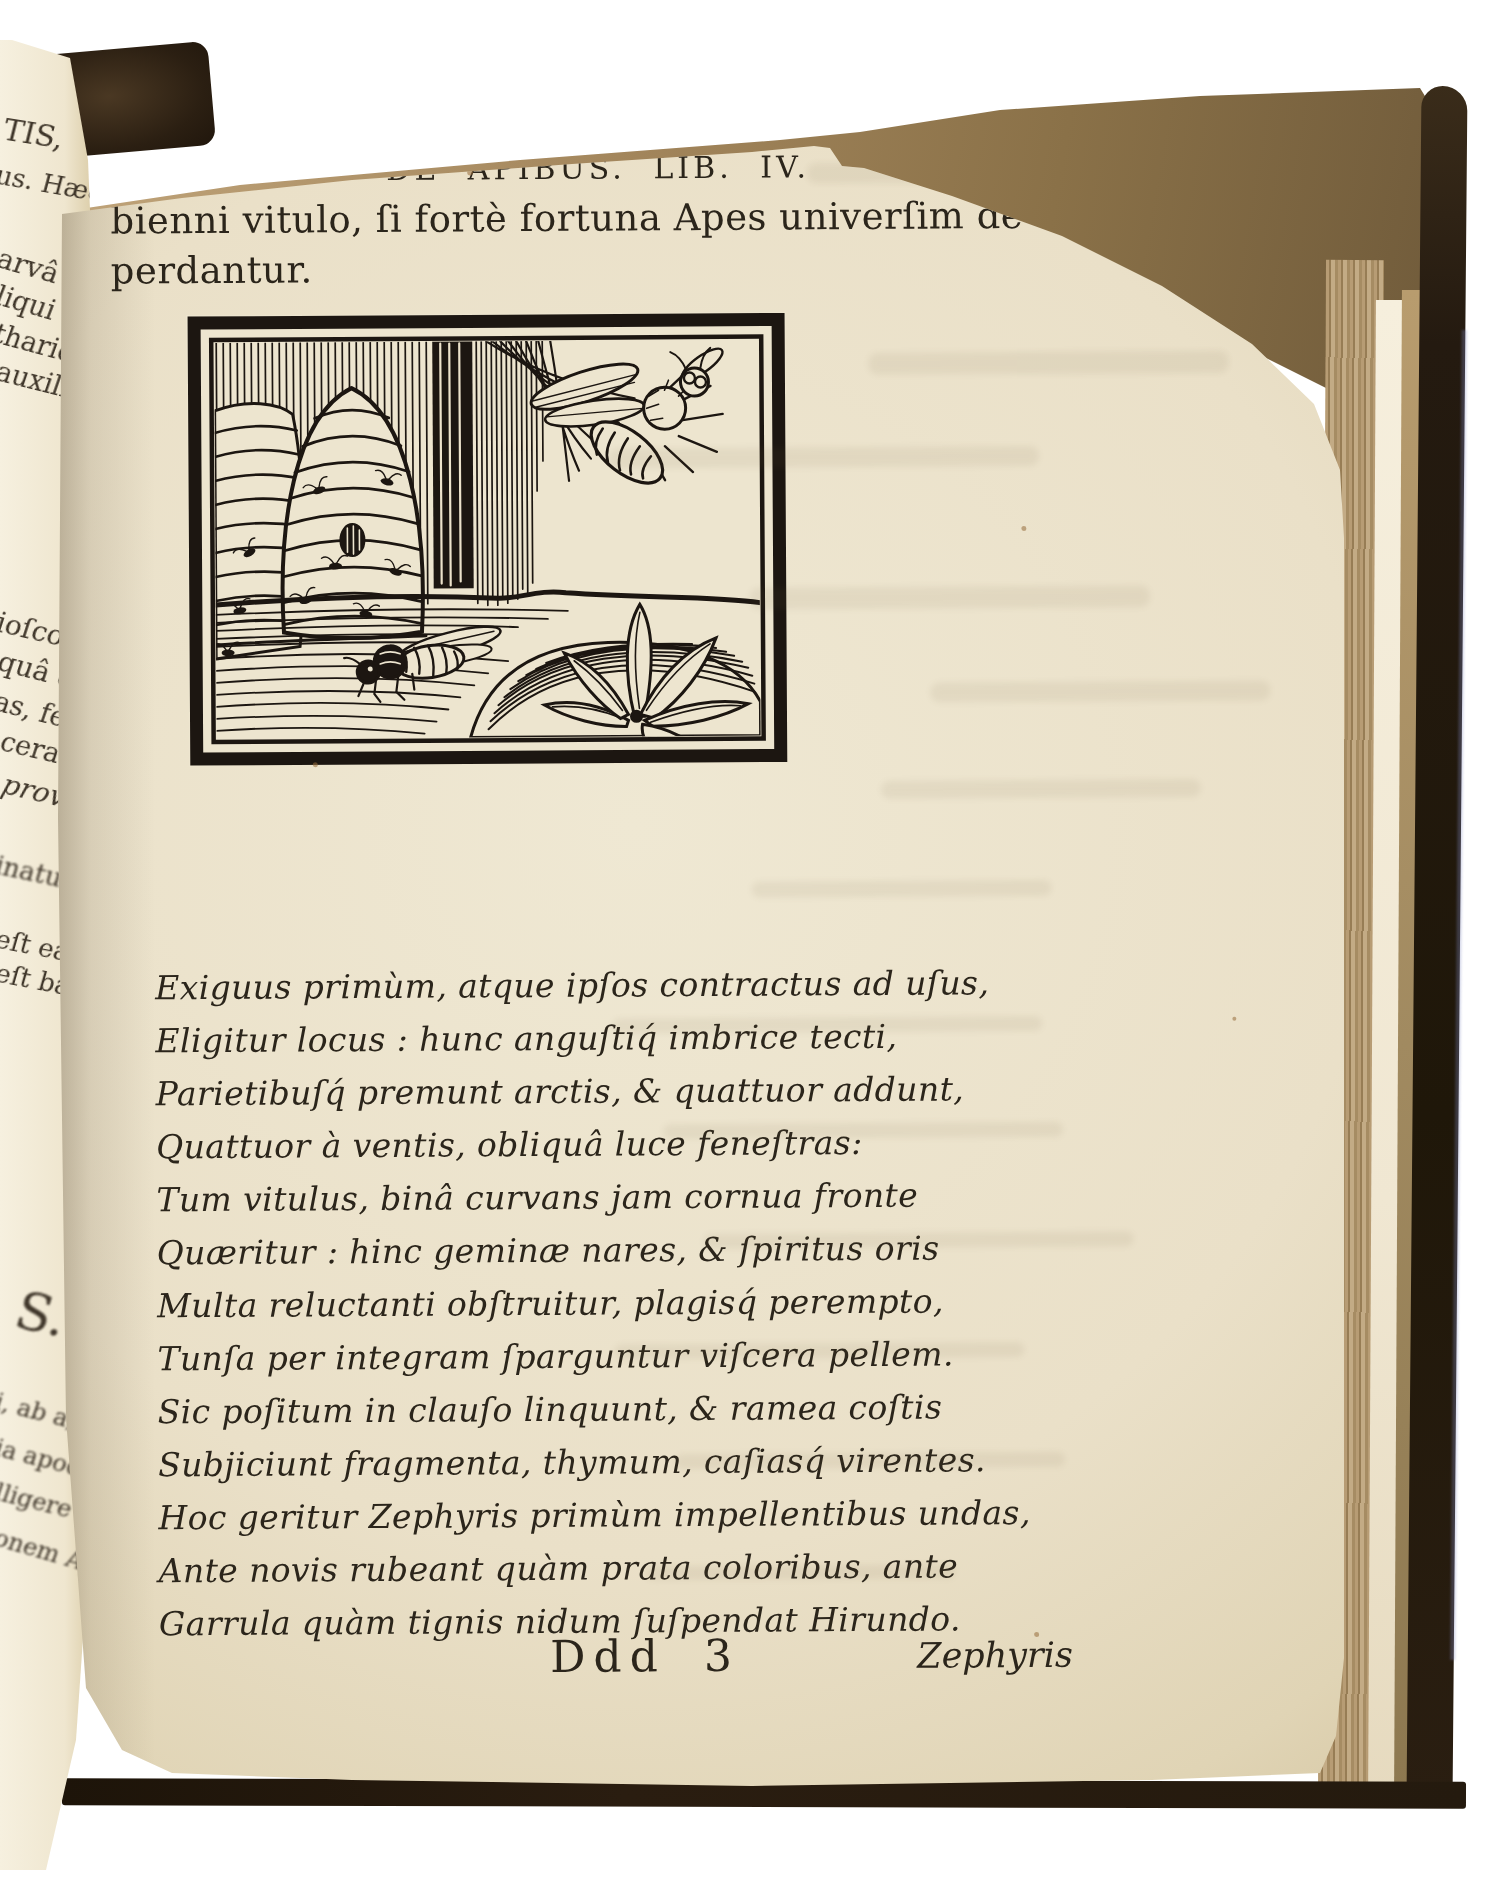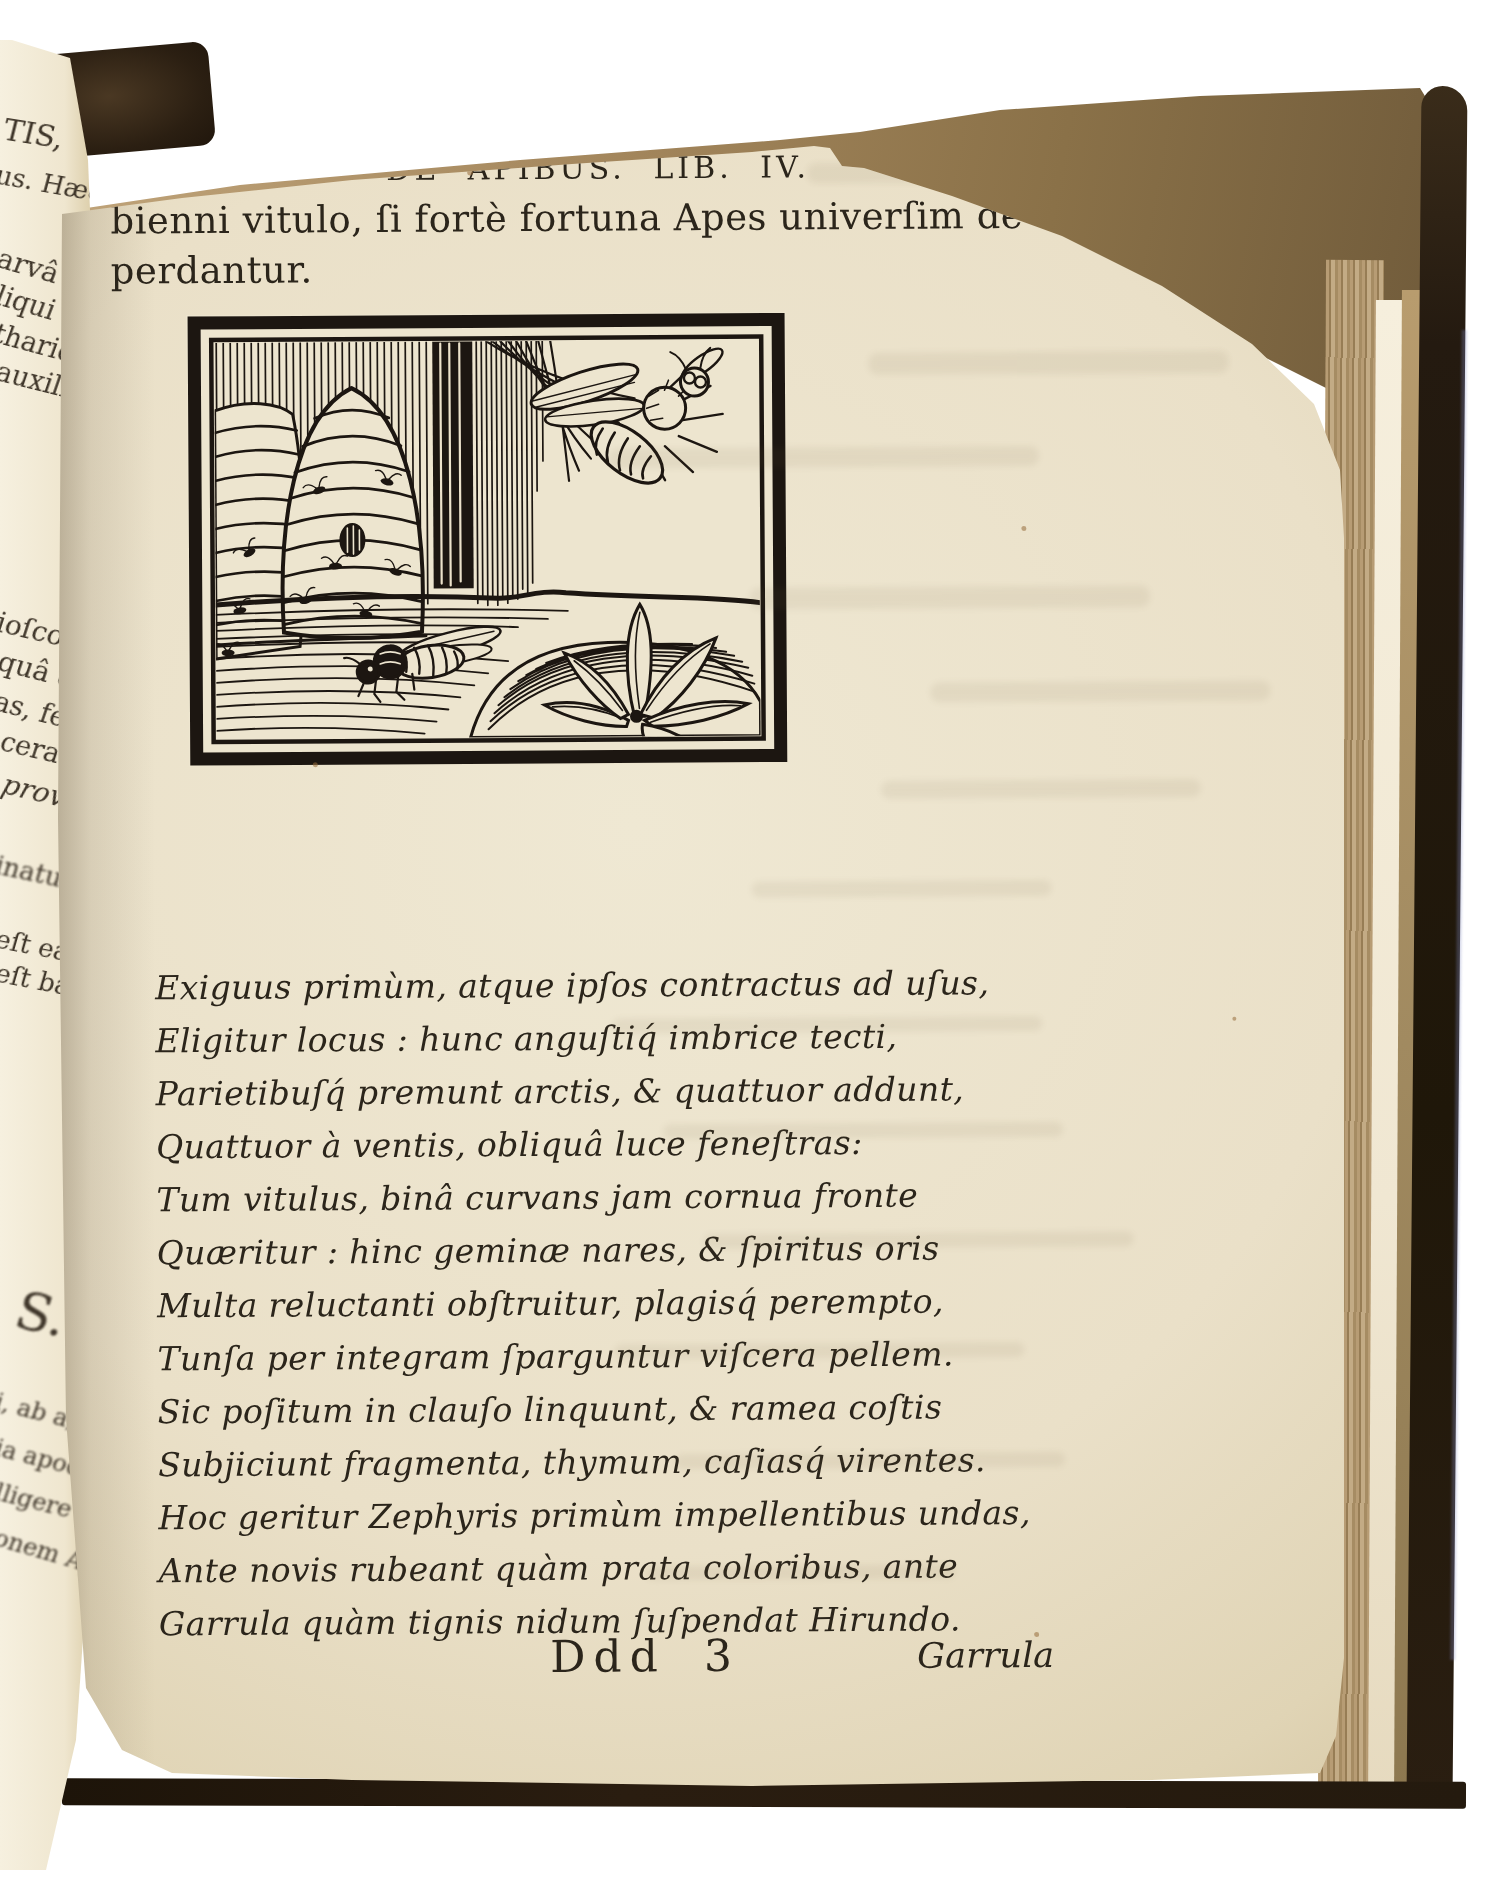--- a/index.html
+++ b/index.html
@@ -248,21 +248,21 @@
           <div class="vline">Multa reluctanti obſtruitur, plagisq́ perempto,</div>
           <div class="vline">Tunſa per integram ſparguntur viſcera pellem.</div>
           <div class="vline">Sic poſitum in clauſo linquunt, &amp; ramea coſtis</div>
           <div class="vline">Subjiciunt fragmenta, thymum, caſiasq́ virentes.</div>
           <div class="vline">Hoc geritur Zephyris primùm impellentibus undas,</div>
           <div class="vline">Ante novis rubeant quàm prata coloribus, ante</div>
           <div class="vline">Garrula quàm tignis nidum ſuſpendat Hirundo.</div>
         </div>
 
       <div class="signature">Ddd 3</div>
-      <div class="catchword">Garrula</div>
+      <div class="catchword">Zephyris</div>
     <div class="ghost" style="left: 760px; top: 46px; width: 320px; height: 20px;"></div>
         <div class="ghost" style="left: 820px; top: 236px; width: 360px; height: 22px;"></div>
         <div class="ghost" style="left: 560px; top: 330px; width: 430px; height: 20px;"></div>
         <div class="ghost" style="left: 700px; top: 470px; width: 400px; height: 22px;"></div>
         <div class="ghost" style="left: 880px; top: 566px; width: 340px; height: 20px;"></div>
         <div class="ghost" style="left: 830px; top: 664px; width: 320px; height: 18px;"></div>
         <div class="ghost" style="left: 700px; top: 764px; width: 300px; height: 16px;"></div>
         <div class="ghost" style="left: 560px; top: 900px; width: 430px; height: 15px;"></div>
         <div class="ghost" style="left: 610px; top: 1006px; width: 400px; height: 15px;"></div>
         <div class="ghost" style="left: 650px; top: 1116px; width: 430px; height: 15px;"></div>

